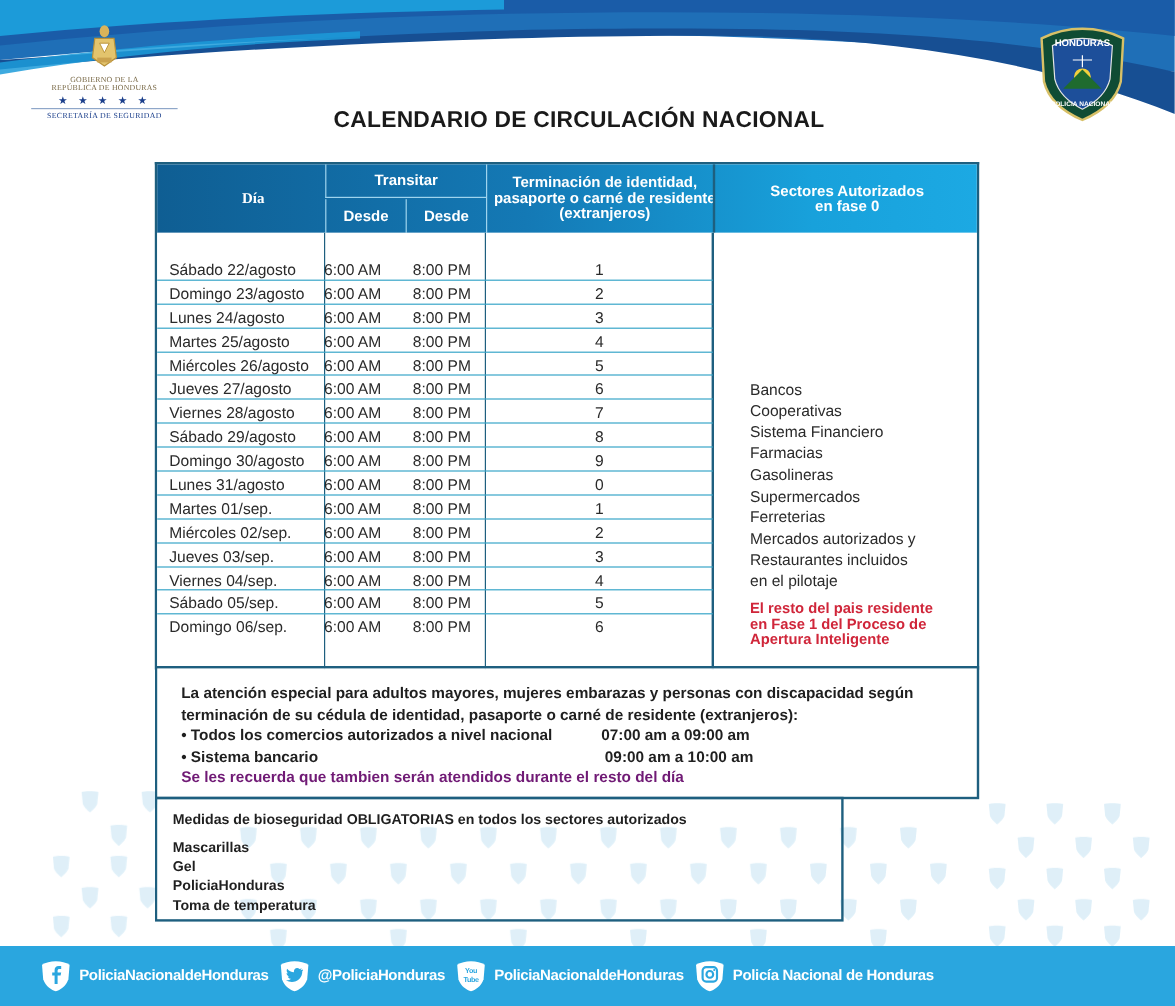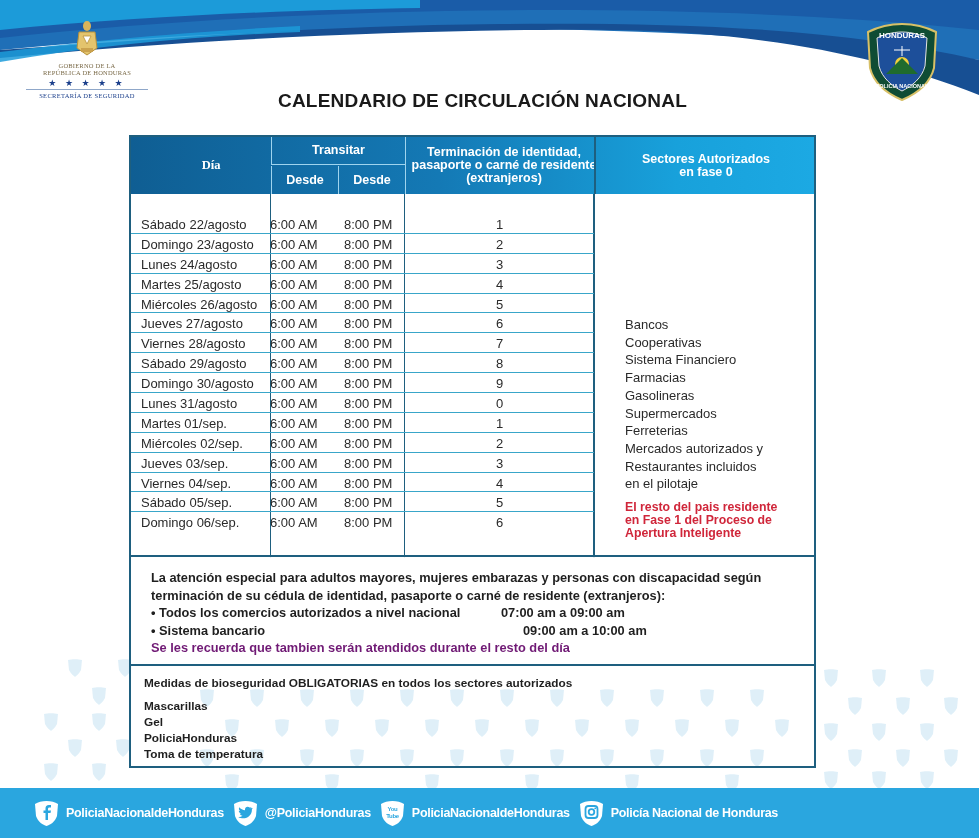--- a/index.html
+++ b/index.html
@@ -47,21 +47,21 @@
 
   .sectors { position: absolute; left: 494px; top: 122px; font-size: 13px; line-height: 17.7px; color: #2a2a2a; }
   .sectors-note { position: absolute; left: 494px; top: 307px; font-size: 12.3px; line-height: 13px; color: #d0263a; font-weight: bold; }
 
   .special { position: absolute; left: 129px; top: 555px; width: 687px; height: 111px; border: 2px solid #1e5f7f; border-top: 2px solid #1e5f7f; background: rgba(255,255,255,0.9); padding: 12px 0 0 20px; font-size: 12.8px; line-height: 17.5px; font-weight: bold; color: #1f1f1f; }
   .special .line { white-space: nowrap; }
   .special .bullet-row { position: relative; height: 17.5px; }
   .special .bullet-row .time { position: absolute; top: 0; }
   .special .red { color: #701a75; }
 
-  .bio { position: absolute; left: 129px; top: 664px; width: 687px; height: 104px; border: 2px solid #1e5f7f; background: transparent; padding: 10px 0 0 13px; font-size: 11.8px; font-weight: bold; color: #1f1f1f; }
+  .bio { position: absolute; left: 129px; top: 664px; width: 574px; height: 104px; border: 2px solid #1e5f7f; background: transparent; padding: 10px 0 0 13px; font-size: 11.8px; font-weight: bold; color: #1f1f1f; }
   .bio .head { margin-bottom: 8px; }
   .bio .item { line-height: 16px; }
 
   
   .footer { position: absolute; left: 0; top: 788px; width: 979px; height: 50px; background: #2aa6df; display: flex; align-items: center; padding-left: 34px; color: #fff; font-weight: bold; font-size: 12.5px; letter-spacing: -0.3px; }
   .f-item { display: flex; align-items: center; margin-right: 9px; white-space: nowrap; }
   .f-icon { width: 25px; height: 27px; margin-right: 7px; flex: 0 0 auto; }
 </style>
 </head>
 <body>
@@ -314,21 +314,21 @@
 
 <div class="special">
   <div class="line">La atención especial para adultos mayores, mujeres embarazas y personas con discapacidad según</div>
   <div class="line">terminación de su cédula de identidad, pasaporte o carné de residente (extranjeros):</div>
   <div class="bullet-row">
     <span>• Todos los comercios autorizados a nivel nacional</span>
     <span class="time" style="left:350px">07:00 am a 09:00 am</span>
   </div>
   <div class="bullet-row">
     <span>• Sistema bancario</span>
-    <span class="time" style="left:372px">09:00 am a 10:00 am</span>
+    <span class="time" style="left:353px">09:00 am a 10:00 am</span>
   </div>
   <div class="line red">Se les recuerda que tambien serán atendidos durante el resto del día</div>
 </div>
 
 <div class="bio">
   <div class="head">Medidas de bioseguridad OBLIGATORIAS en todos los sectores autorizados</div>
   <div class="item">Mascarillas</div>
   <div class="item">Gel</div>
   <div class="item">PoliciaHonduras</div>
   <div class="item">Toma de temperatura</div>

